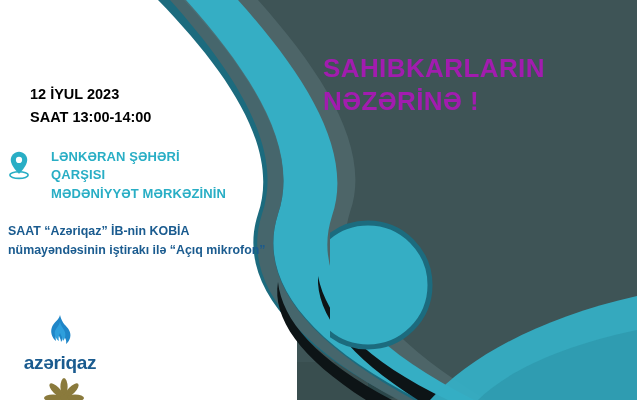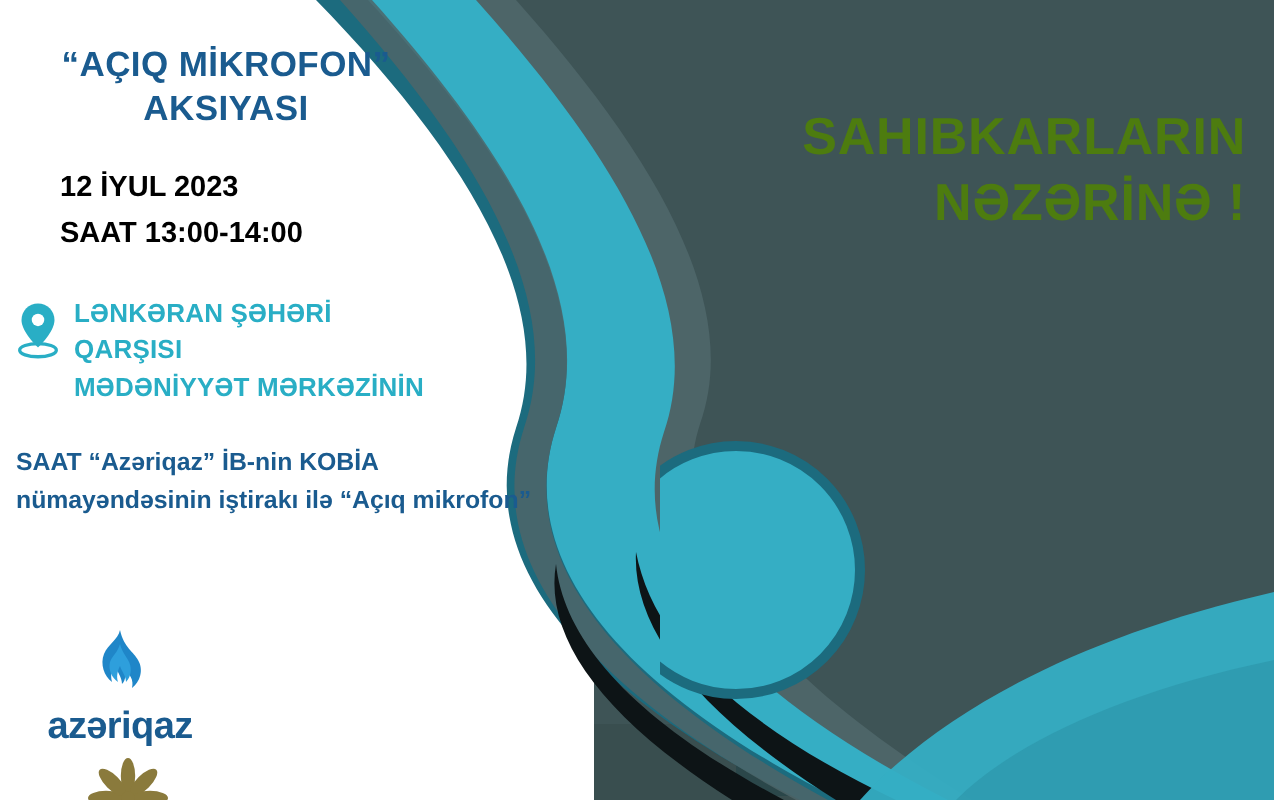--- a/index.html
+++ b/index.html
@@ -65,21 +65,21 @@
     font-size: 14.5px;
     font-weight: bold;
     line-height: 1.6;
   }
 
   .venue {
     position: absolute;
     left: 8px; top: 148px;
     width: 230px;
     display: flex;
-    gap: 7px;
+    gap: 21px;
   }
   .pin-icon {
     flex: 0 0 auto;
     width: 22px; height: 30px;
     margin-top: 2px;
   }
   .venue-lines {
     color: #29aec5;
     font-size: 13px;
     font-weight: bold;
@@ -135,22 +135,22 @@
     font-size: 4.4px;
     line-height: 1.5;
     margin-top: 1px;
   }
 
   
   .headline {
     position: absolute;
     right: 14px; top: 52px;
     width: 300px;
-    text-align: right;
-    color: #4d7c0f;
+    text-align: left;
+    color: #a21caf;
     font-size: 26px;
     font-weight: bold;
     line-height: 1.28;
     letter-spacing: .4px;
   }
   .headline .hl2 { display: block; }
 </style>
 </head>
 <body>
 
@@ -216,24 +216,20 @@
         </clipPath>
       </defs>
     <g clip-path="url(#circClip)">
       <circle cx="368" cy="285" r="62" fill="#35aec4"></circle>
       <circle cx="368" cy="285" r="62" fill="none" stroke="#1c6b7e" stroke-width="5"></circle>
     </g>
   </svg>
 
   <div class="content">
 
-    <div class="title">
-      <span>“AÇIQ MİKROFON”</span>
-      <span class="line2">AKSIYASI</span>
-    </div>
 
     <div class="datetime">
       <div>12 İYUL 2023</div>
       <div>SAAT 13:00-14:00</div>
     </div>
 
     <div class="venue">
       <svg class="pin-icon" viewBox="0 0 24 32">
         <ellipse cx="12" cy="27" rx="10" ry="3.6" fill="none" stroke="#29aec5" stroke-width="1.8"></ellipse>
         <path d="M12 1.5c-5 0-9 4-9 9 0 6.6 9 15 9 15s9-8.4 9-15c0-5-4-9-9-9z" fill="#29aec5"></path>

